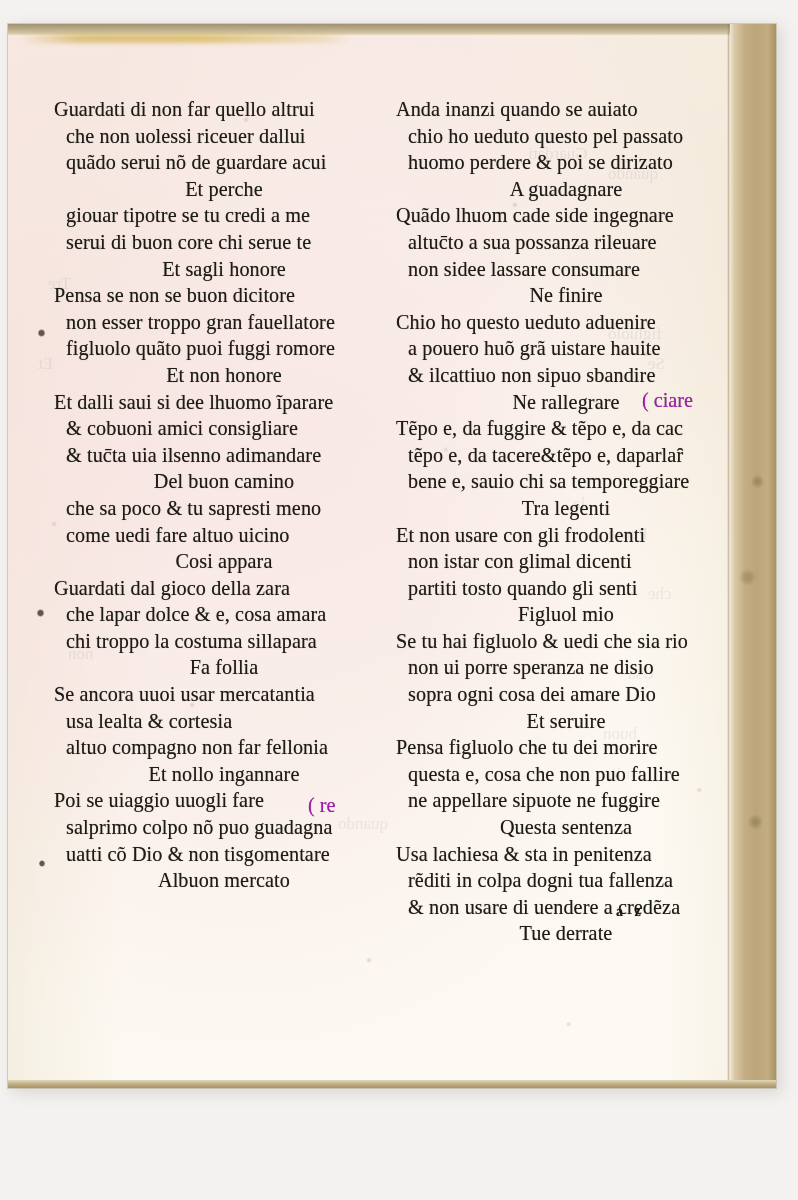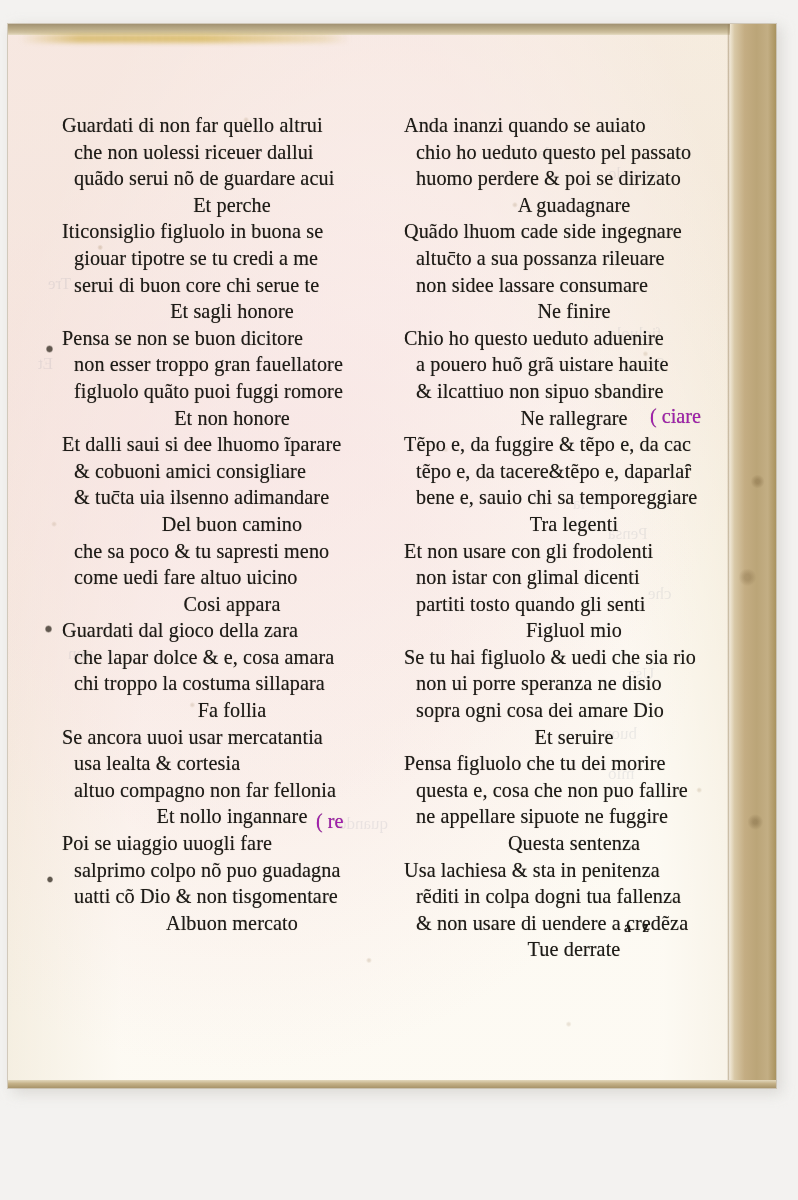--- a/index.html
+++ b/index.html
@@ -90,21 +90,21 @@
     filter:blur(.4px);
   }
   #showthrough .st{
     position:absolute;
     font-family:"Liberation Serif","DejaVu Serif",serif;
     font-size:17px;color:#3a4a6a;white-space:nowrap;
   }
 
   
   #textblock{
-    position:absolute;left:16px;top:24px;width:768px;height:784px;margin-top:16px;
+    position:absolute;left:8px;top:24px;width:768px;height:784px;
   }
   .col{
     position:absolute;top:72px;width:340px;
   }
   #col-left{left:46px;}
   #col-right{left:388px;}
 
   .line{
     font-family:"Liberation Serif","DejaVu Serif",serif;
     font-size:20.2px;
@@ -176,21 +176,20 @@
       <div class="st" style="left: 330px; top: 790px; transform: scaleX(-1);">quando</div>
     </div>
   <div id="speckle"></div>
 
   <div id="textblock">
     <div class="col" id="col-left">
         <div class="line l1">Guardati di non far quello altrui</div>
         <div class="line l2">che non uolessi riceuer dallui</div>
         <div class="line l3">quãdo serui nõ de guardare acui</div>
         <div class="line ref">Et perche</div>
-        <div class="line l1">Iticonsiglio figluolo in buona se</div>
         <div class="line l2">giouar tipotre se tu credi a me</div>
         <div class="line l3">serui di buon core chi serue te</div>
         <div class="line ref">Et sagli honore</div>
         <div class="line l1">Pensa se non se buon dicitore</div>
         <div class="line l2">non esser troppo gran fauellatore</div>
         <div class="line l3">figluolo quãto puoi fuggi romore</div>
         <div class="line ref">Et non honore</div>
         <div class="line l1">Et dalli saui si dee lhuomo ĩparare</div>
         <div class="line l2">&amp; cobuoni amici consigliare</div>
         <div class="line l3">&amp; tuc̄ta uia ilsenno adimandare</div>

